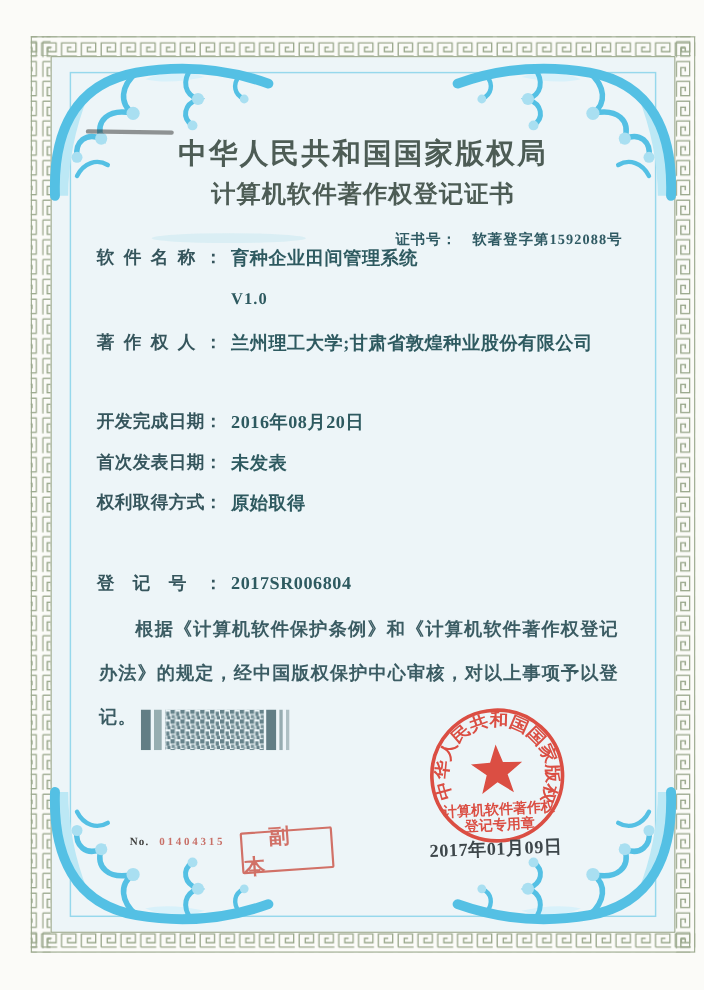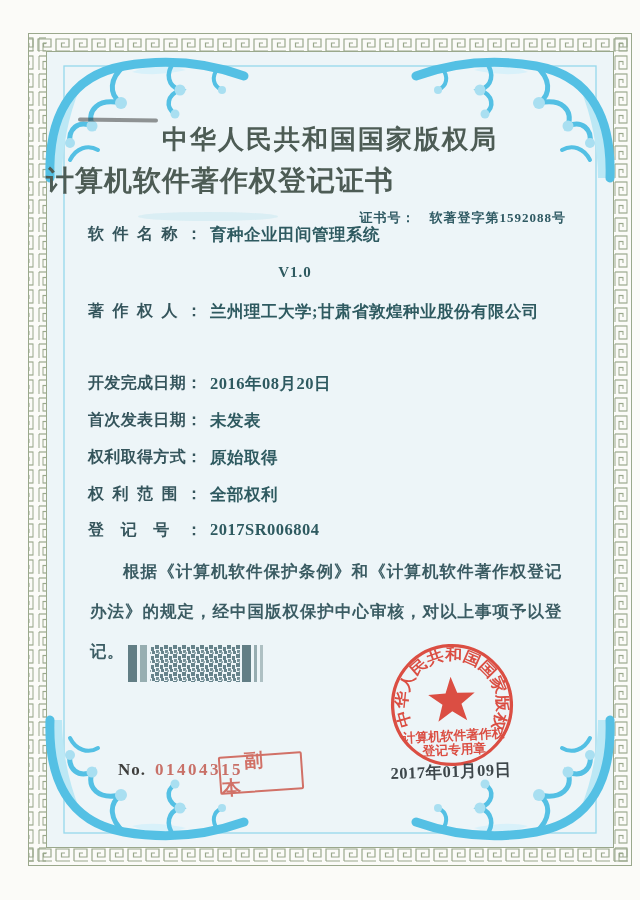--- a/index.html
+++ b/index.html
@@ -16,58 +16,58 @@
   }
   .border-svg{position:absolute;left:0;top:0;width:640px;height:900px;}
   
   .t1{
     position:absolute;left:46px;top:122px;width:568px;
     text-align:center;font-size:26px;font-weight:700;
     letter-spacing:2px;color:var(--title_gray,#4d5c55);
   }
   .t2{
     position:absolute;left:46px;top:162px;width:568px;
-    font-size:28px;font-weight:700;
+    text-align:center;font-size:22px;font-weight:700;
     letter-spacing:1px;color:var(--title_gray,#4d5c55);
   }
   .certno{
     position:absolute;left:46px;top:209px;width:520px;
     text-align:right;font-size:13px;font-weight:700;
     color:#2f5a63;letter-spacing:1px;
   }
   .certno .gap{display:inline-block;width:14px;}
   
   .frow{position:absolute;left:88px;width:520px;color:var(--text_teal,#3b5c63);}
   .flabel{
     display:inline-block;width:114px;vertical-align:top;
     font-size:16px;font-weight:700;color:#35555c;
     text-align:justify;text-align-last:justify;
   }
   .fvalue{
     display:inline-block;margin-left:8px;vertical-align:top;
-    font-size:16.5px;font-weight:700;color:#2e5a60;letter-spacing:0.5px;text-align:center;
+    font-size:16.5px;font-weight:700;color:#2e5a60;letter-spacing:0.5px;
   }
   .fvalue .v2{font-size:15px;margin-top:18px;letter-spacing:1px;}
   
   .statement{
     position:absolute;left:86px;top:548px;width:472px;margin:4px;
     font-size:16.5px;line-height:40px;text-indent:2em;text-align:justify;
     font-weight:700;color:var(--text_teal,#3b5c63);letter-spacing:0.5px;
   }
   
   .barcode{position:absolute;left:128px;top:645px;width:150px;height:37px;opacity:.92;}
   
   .seal{position:absolute;left:386px;top:639px;width:132px;height:132px;transform:rotate(-3deg);opacity:.94;}
   .seal-date{
     position:absolute;left:384px;top:761px;width:134px;text-align:center;
     font-size:16.5px;font-weight:700;color:#3e474b;letter-spacing:0.5px;
     transform:rotate(-2deg);
   }
   
-  .no-line{position:absolute;left:118px;top:760px;font-size:17px;white-space:nowrap;}
+  .no-line{position:absolute;left:118px;top:760px;font-size:10px;white-space:nowrap;}
   .no-label{color:#3f3f3d;font-weight:700;letter-spacing:1px;}
   .no-value{color:var(--serial_red,#c25a50);margin-left:9px;letter-spacing:2.5px;font-weight:600;opacity:.85;}
   .copy-stamp{
     position:absolute;left:219px;top:754px;width:80px;height:34px;
     border:2px solid var(--stamp_red,#cd5a4e);border-radius:2px;
     color:var(--stamp_red,#cd5a4e);font-size:19px;font-weight:700;
     display:flex;align-items:center;justify-content:center;
     letter-spacing:24px;text-indent:24px;
     transform:rotate(-4deg);opacity:.85;
   }
@@ -158,23 +158,20 @@
   </div>
   <div class="frow" style="top:373px">
     <span class="flabel">开发完成日期：</span><span class="fvalue">2016年08月20日</span>
   </div>
   <div class="frow" style="top:410px">
     <span class="flabel">首次发表日期：</span><span class="fvalue">未发表</span>
   </div>
   <div class="frow" style="top:447px">
     <span class="flabel">权利取得方式：</span><span class="fvalue">原始取得</span>
   </div>
-  <div class="frow" style="top:484px">
-    <span class="flabel">权利范围：</span><span class="fvalue">全部权利</span>
-  </div>
   <div class="frow" style="top:520px">
     <span class="flabel">登记号：</span><span class="fvalue">2017SR006804</span>
   </div>
 
   <p class="statement">根据《计算机软件保护条例》和《计算机软件著作权登记办法》的规定，经中国版权保护中心审核，对以上事项予以登记。</p>
 
   <svg class="barcode" viewBox="0 0 150 37">
     <defs>
       <pattern id="bcn" width="9" height="9" patternUnits="userSpaceOnUse">
         <rect x="0" y="0" width="4" height="4" fill="#5b7a82"></rect>

